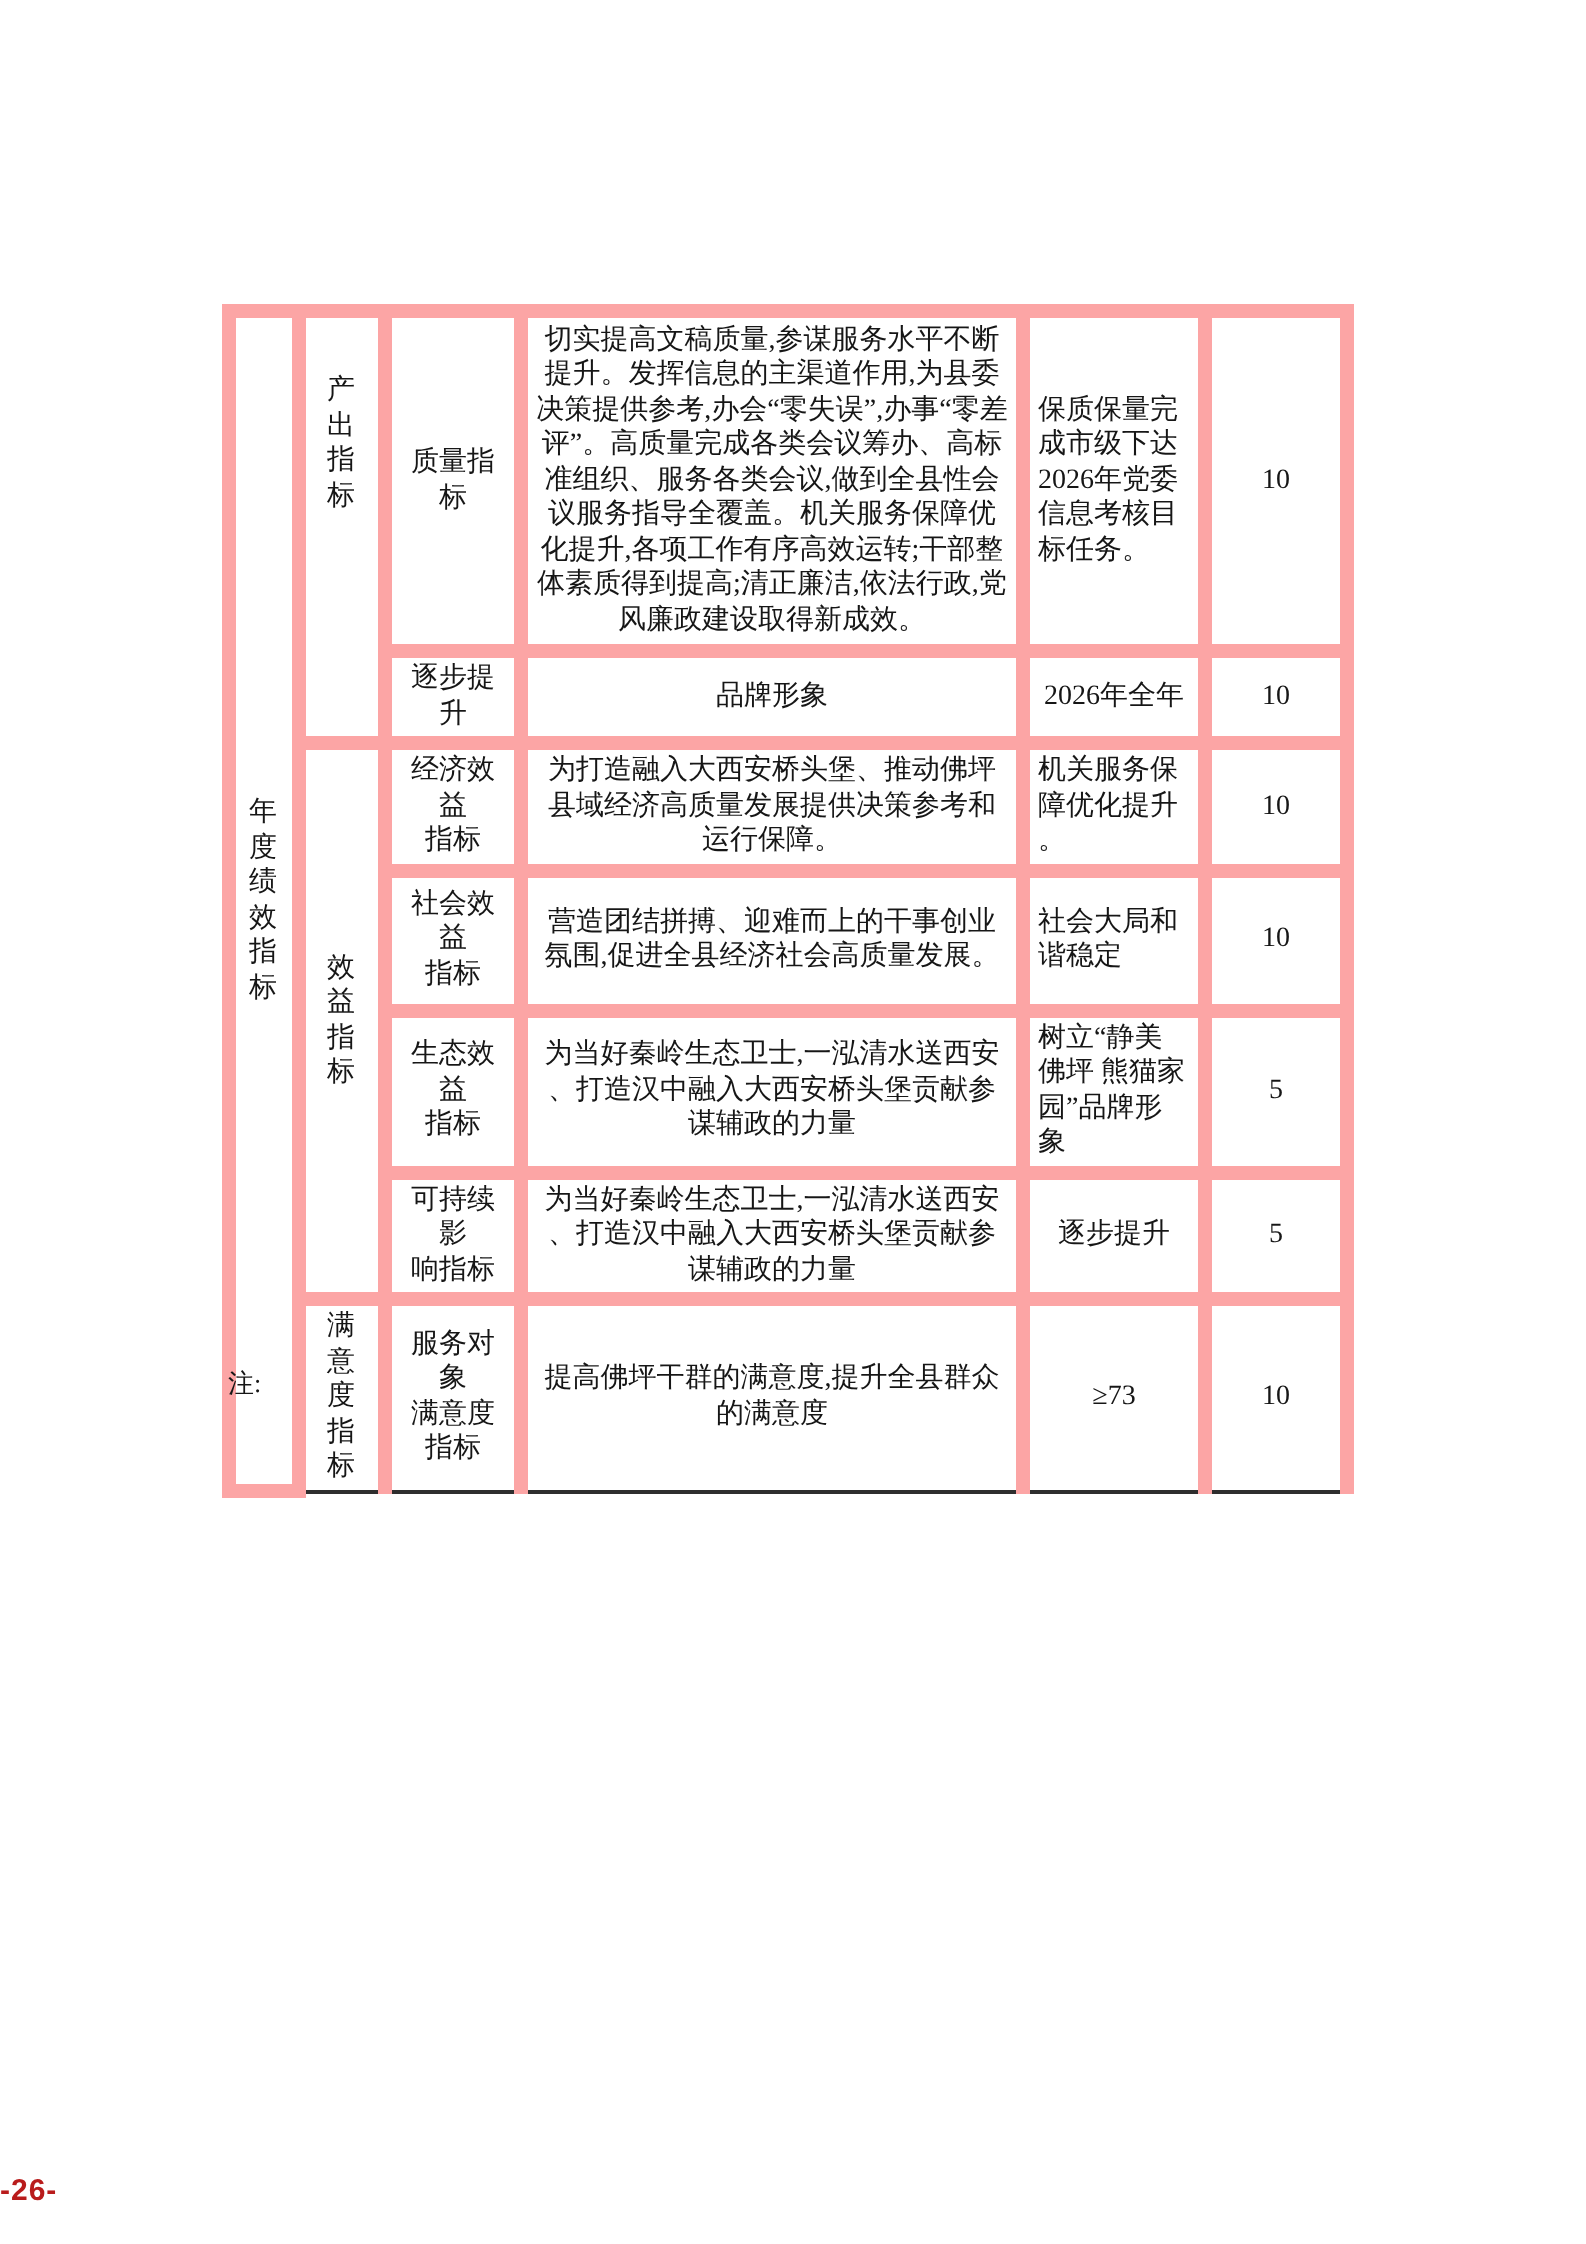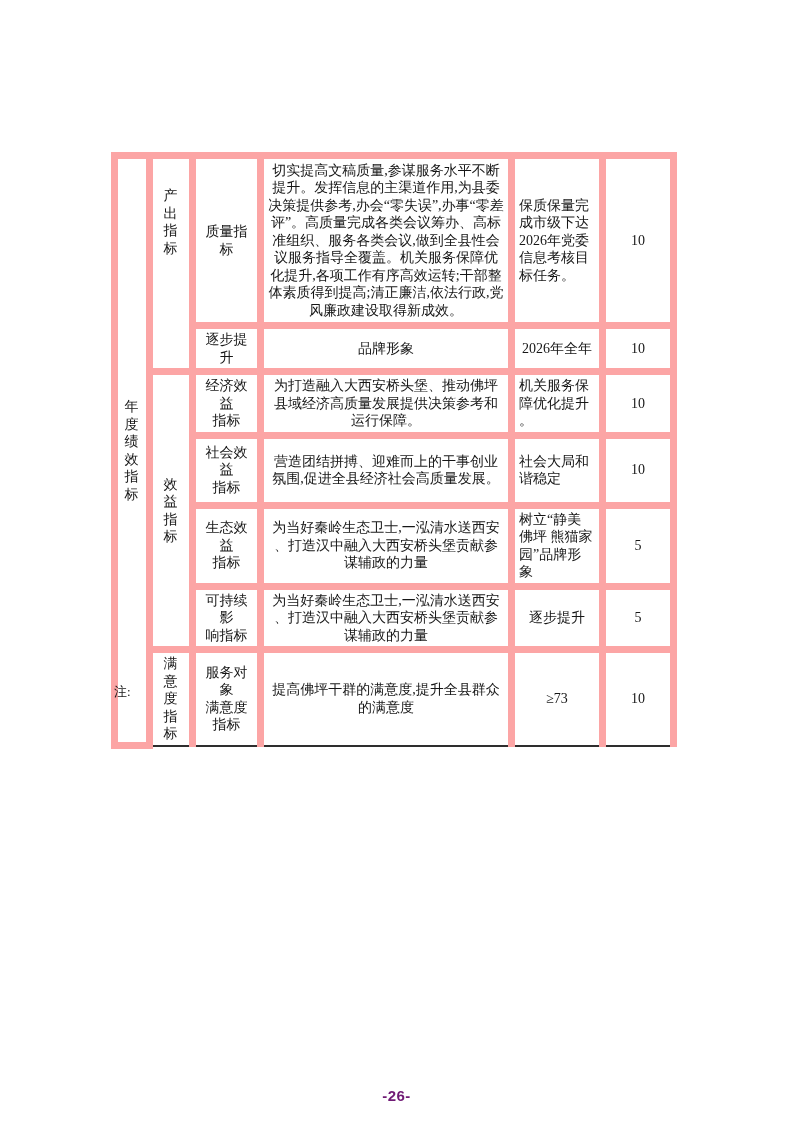--- a/index.html
+++ b/index.html
@@ -40,23 +40,22 @@
   tr.r7{height:74px;font-family:Liberation Serif, serif;}
 
   .notes{
     position:absolute;left:114px;top:683px;
     font-size:13px;line-height:17px;display:flex;
   }
   .notes .nl{white-space:nowrap;}
 
   .pageno{
     position:absolute;top:1087px;left:0;width:100%;
-    text-align:center;
     font-family:"Liberation Sans","DejaVu Sans",sans-serif;
-    font-weight:bold;font-size:15px;letter-spacing:0.5px;color:#701a75;
+    font-weight:bold;font-size:15px;letter-spacing:0.5px;color:#b91c1c;
   }
 </style>
 </head>
 <body>
 
 <div class="page">
 
   <table class="perf">
     <colgroup>
       <col style="width:35px">

